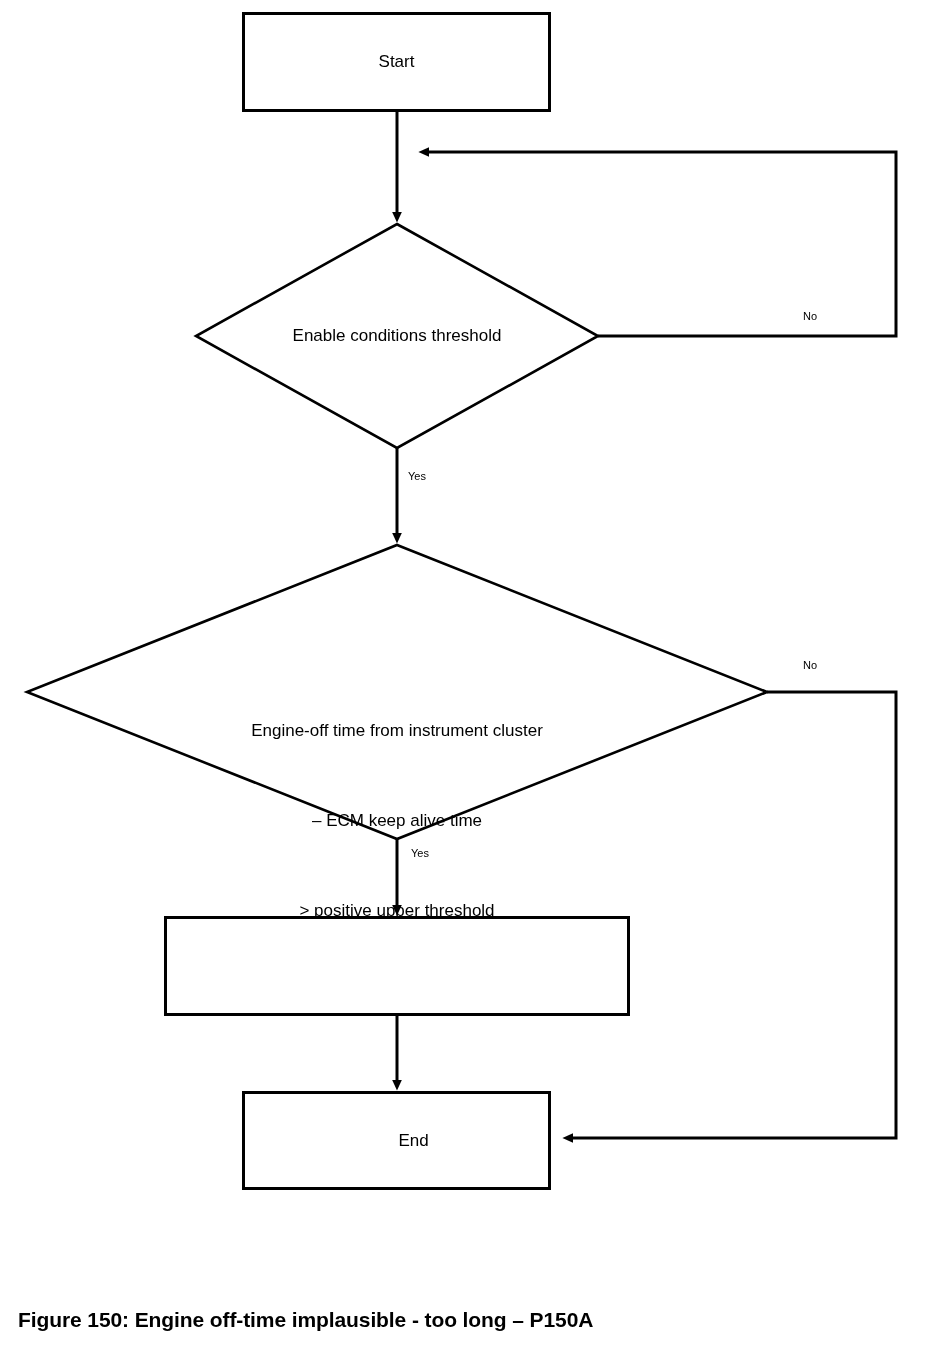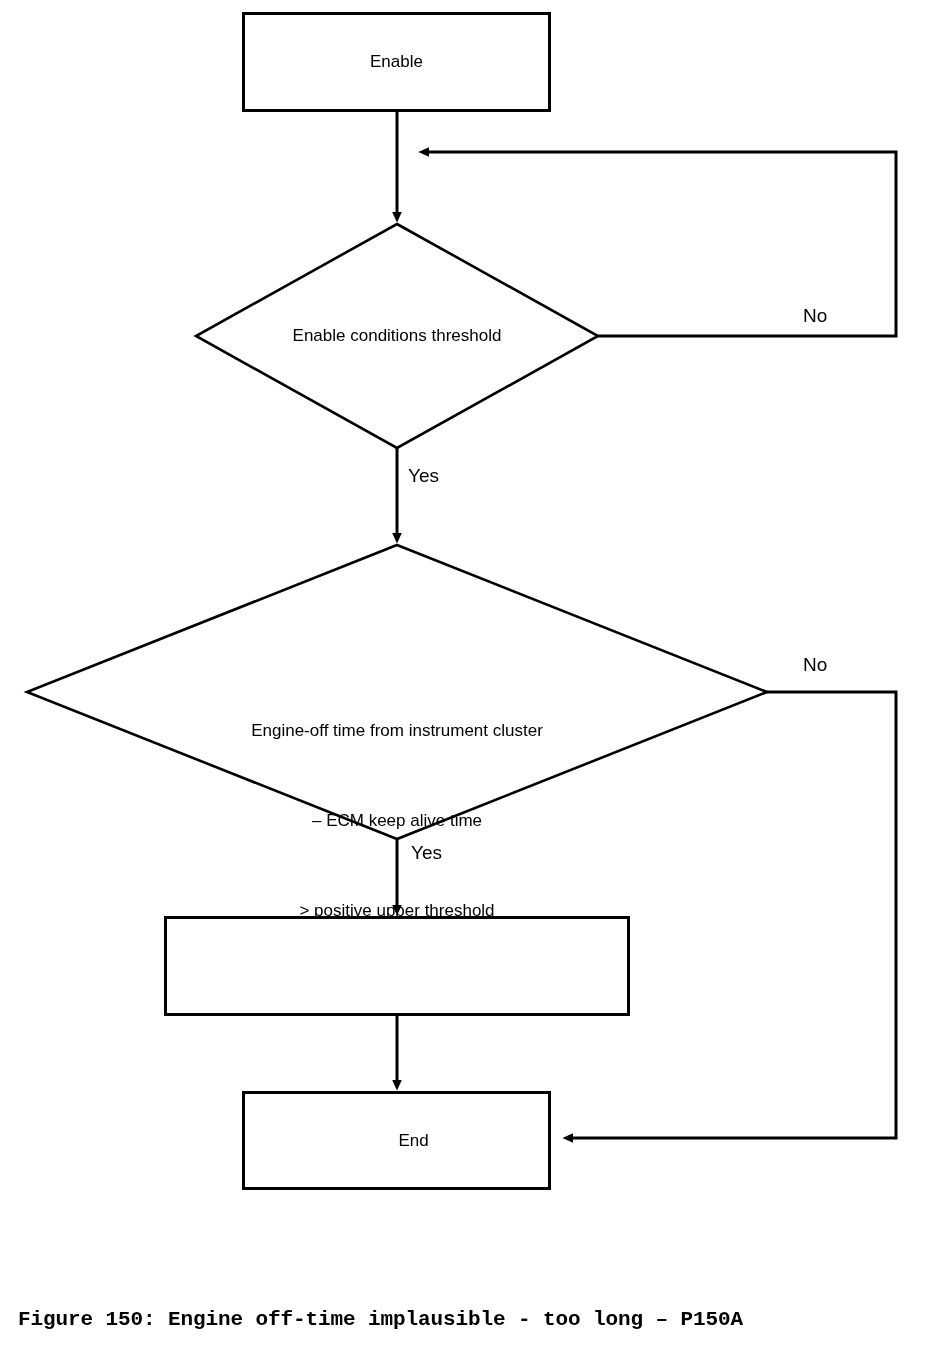--- a/index.html
+++ b/index.html
@@ -33,31 +33,31 @@
     font-family: "Liberation Sans", sans-serif;
     font-size: 17px;
     line-height: 30px;
     color: #000000;
     white-space: pre;
     pointer-events: none;
   }
   .edge-label {
     position: absolute;
     font-family: "Liberation Sans", sans-serif;
-    font-size: 19px;
+    font-size: 11px;
     line-height: 20px;
     color: #000000;
     white-space: pre;
   }
   #figure-caption {
     position: absolute;
     left: 18px;
     top: 1308px;
     width: 900px;
-    font-family: Liberation Mono, monospace;
+    font-family: Liberation Sans, sans-serif;
     font-size: 21px;
     font-weight: bold;
     letter-spacing: -0.1px;
     color: #000000;
     white-space: pre;
   }
 </style>
 </head>
 <body>
 
@@ -89,21 +89,21 @@
 
     <line x1="397" y1="448" x2="397" y2="538" stroke="#000000" stroke-width="3" marker-end="url(#arrow-down)"></line>
 
     <polyline points="767,692 896,692 896,1138 568,1138" fill="none" stroke="#000000" stroke-width="3" marker-end="url(#arrow-left)"></polyline>
 
     <line x1="397" y1="839" x2="397" y2="910" stroke="#000000" stroke-width="3" marker-end="url(#arrow-down)"></line>
 
     <line x1="397" y1="1016" x2="397" y2="1085" stroke="#000000" stroke-width="3" marker-end="url(#arrow-down)"></line>
   </svg>
 
-  <div class="node-text" style="left:242px; top:47px; width:309px;">Enable</div>
+  <div class="node-text" style="left:242px; top:47px; width:309px;">Start</div>
 
   <div class="node-text" style="left:197px; top:321px; width:400px;">Enable conditions threshold</div>
 
   <div class="node-text" style="left:97px; top:656px; width:600px;">
     <div>Engine-off time from instrument cluster</div>
     <div>– ECM keep alive time</div>
     <div>&gt; positive upper threshold</div>
   </div>
 
 

